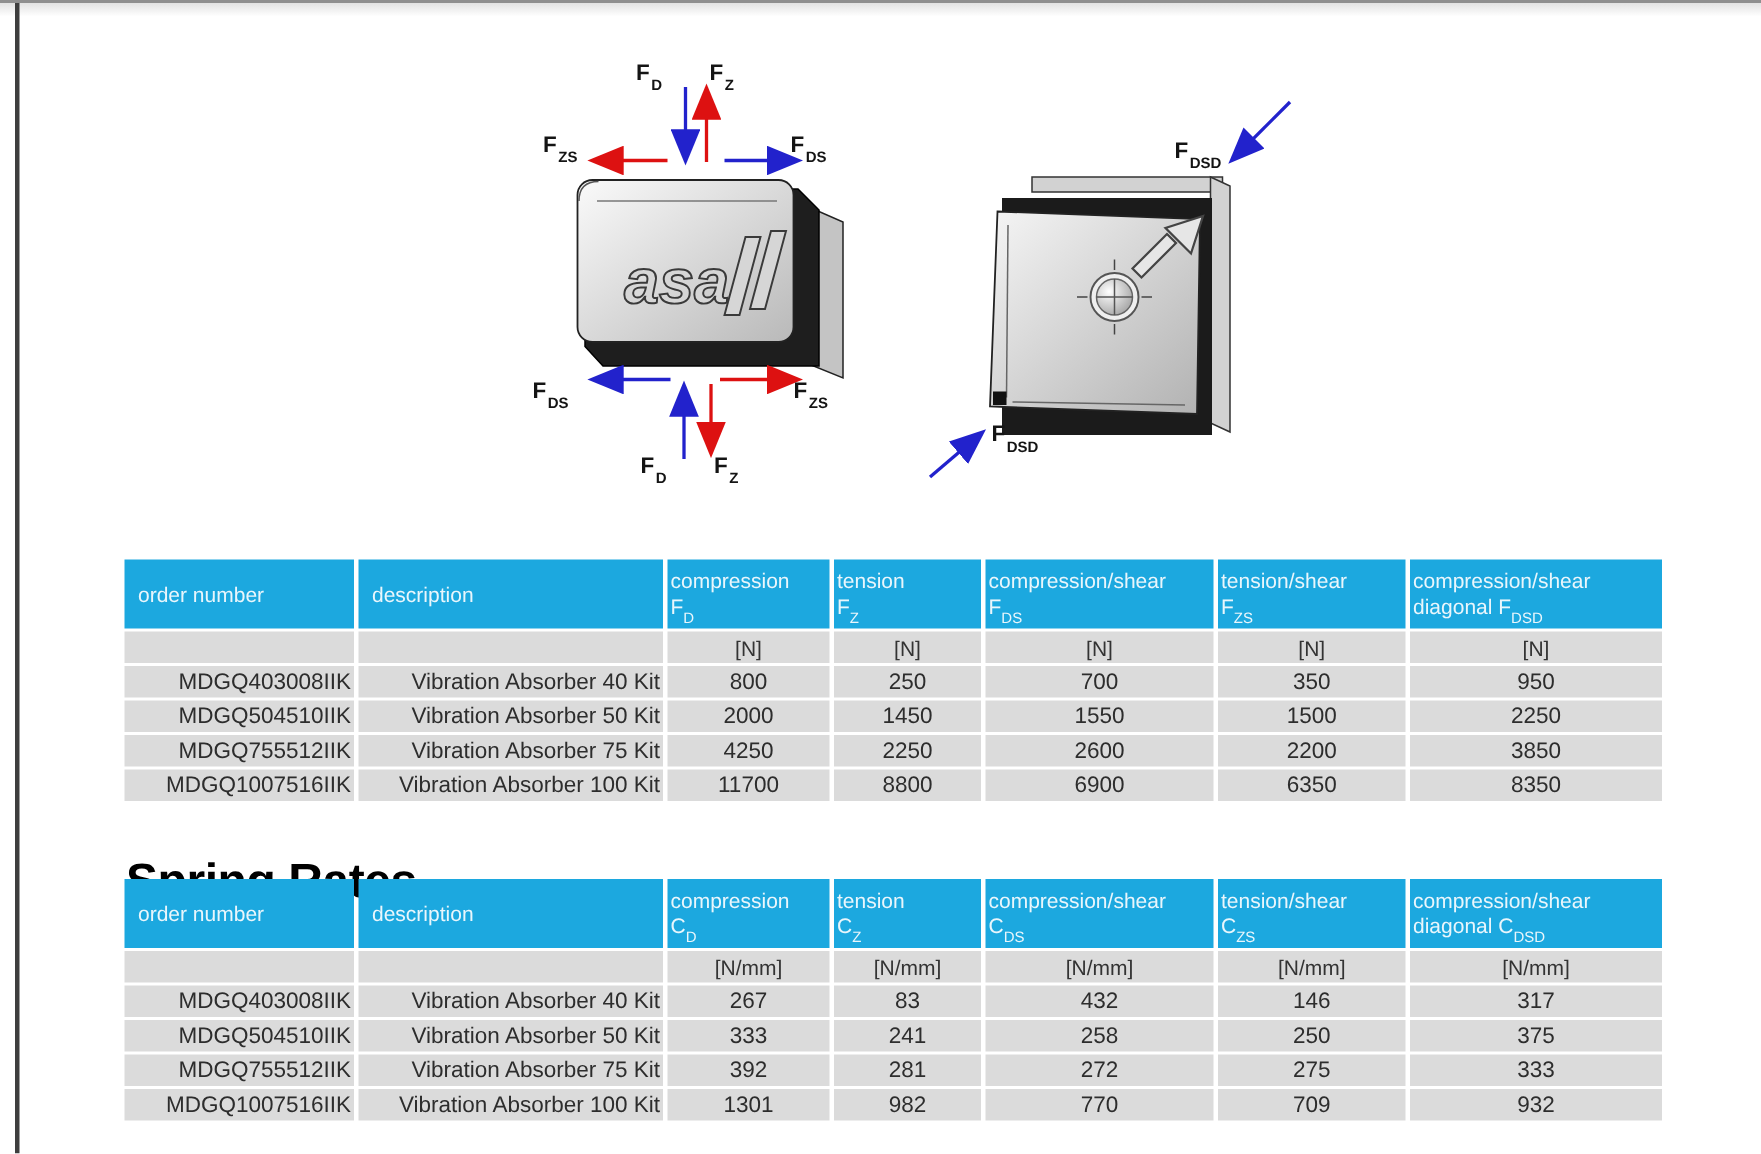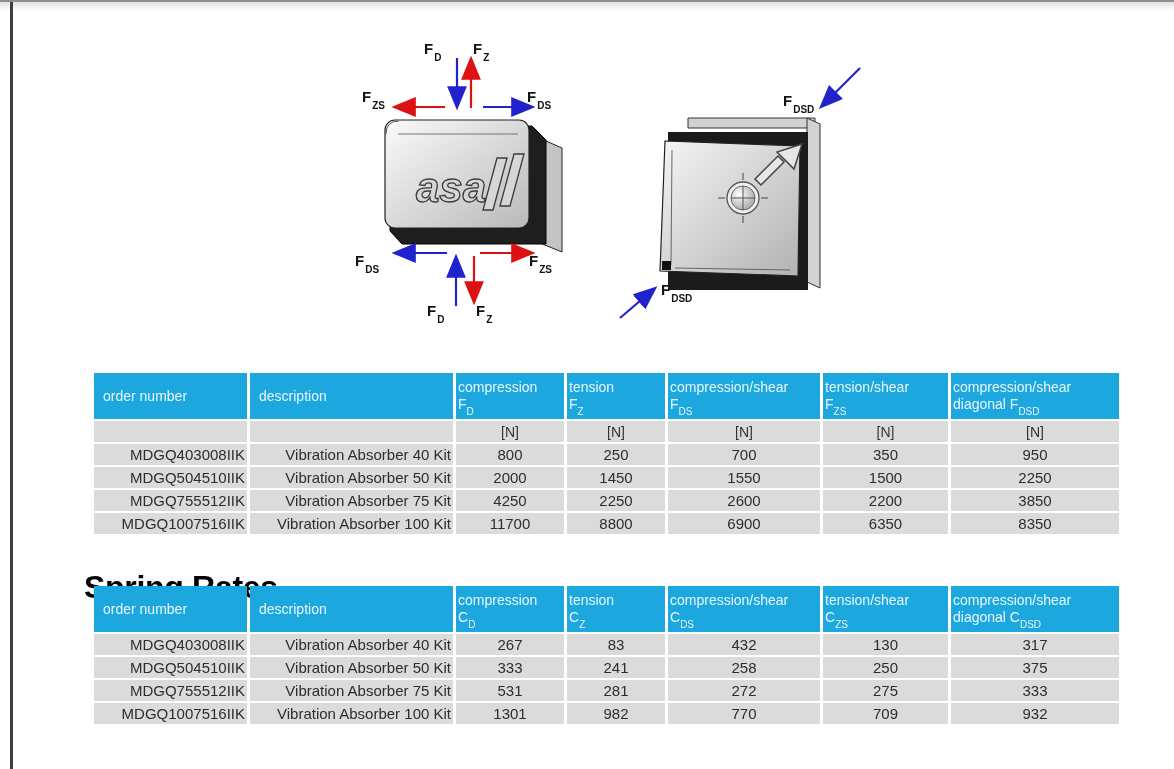--- a/index.html
+++ b/index.html
@@ -17,21 +17,21 @@
   .flabel { position:absolute; font-weight:bold; font-size:15px; color:#141414; white-space:nowrap; }
   .flabel sub { font-size:10px; font-weight:bold; position:relative; top:3px; left:1px; line-height:0; }
 
   svg { position:absolute; }
 
   
   .heading { position:absolute; left:84px; top:569px; font-size:32px; font-weight:bold;
              color:#000; letter-spacing:-0.3px; }
 
   
-  table.dt { position:absolute; left:91px; border-collapse:separate; border-spacing:3px 2px; table-layout:fixed; }
+  table.dt { position:absolute; left:80px; border-collapse:separate; border-spacing:3px 2px; table-layout:fixed; }
   #t1 { top:371px; }
   #t2 { top:584px; }
   .dt th { background:#1CA8DF; color:#E9F6FC; font-weight:normal; font-size:14px; height:46px;
            text-align:left; vertical-align:middle; line-height:17px; padding:0 2px; }
   .dt th.al { text-align:left; padding-left:9px; }
   .dt th sub, .dt .sym sub { font-size:10px; position:relative; top:2px; line-height:0; }
   .dt td { background:#DBDBDB; color:#2d2d2d; font-size:15px; height:21px;
            text-align:center; vertical-align:middle; padding:0 2px; }
   .dt td.al { text-align:right; padding-left:9px; }
   .dt tr.un td { font-size:14px; color:#333; }
@@ -209,42 +209,51 @@
     <tbody>
         <tr>
       <th class="al">order number</th>
       <th class="al">description</th>
       <th><span>compression</span><br><span class="sym"><span>C</span><sub>D</sub></span></th>
       <th><span>tension</span><br><span class="sym"><span>C</span><sub>Z</sub></span></th>
       <th><span>compression/shear</span><br><span class="sym"><span>C</span><sub>DS</sub></span></th>
       <th><span>tension/shear</span><br><span class="sym"><span>C</span><sub>ZS</sub></span></th>
       <th><span>compression/shear</span><br><span class="sym"><span>diagonal</span> <span>C</span><sub>DSD</sub></span></th>
     </tr>
+    <tr class="un">
+      <td class="al"></td>
+      <td class="al"></td>
+      <td>[N/mm]</td>
+      <td>[N/mm]</td>
+      <td>[N/mm]</td>
+      <td>[N/mm]</td>
+      <td>[N/mm]</td>
+    </tr>
     <tr>
       <td class="al">MDGQ403008IIK</td>
       <td class="al">Vibration Absorber 40 Kit</td>
       <td>267</td>
       <td>83</td>
       <td>432</td>
-      <td>130</td>
+      <td>146</td>
       <td>317</td>
     </tr>
     <tr>
       <td class="al">MDGQ504510IIK</td>
       <td class="al">Vibration Absorber 50 Kit</td>
       <td>333</td>
       <td>241</td>
       <td>258</td>
       <td>250</td>
       <td>375</td>
     </tr>
     <tr>
       <td class="al">MDGQ755512IIK</td>
       <td class="al">Vibration Absorber 75 Kit</td>
-      <td>531</td>
+      <td>392</td>
       <td>281</td>
       <td>272</td>
       <td>275</td>
       <td>333</td>
     </tr>
     <tr>
       <td class="al">MDGQ1007516IIK</td>
       <td class="al">Vibration Absorber 100 Kit</td>
       <td>1301</td>
       <td>982</td>

